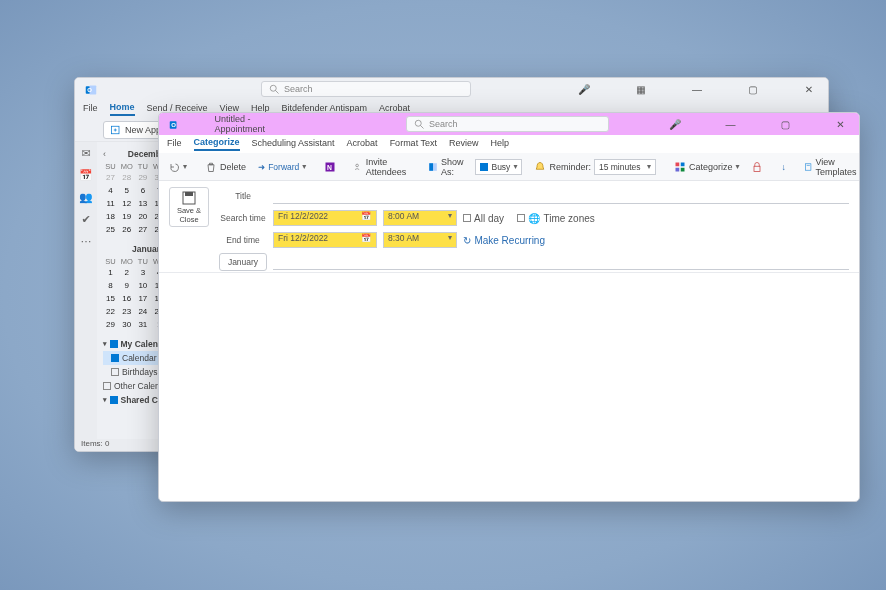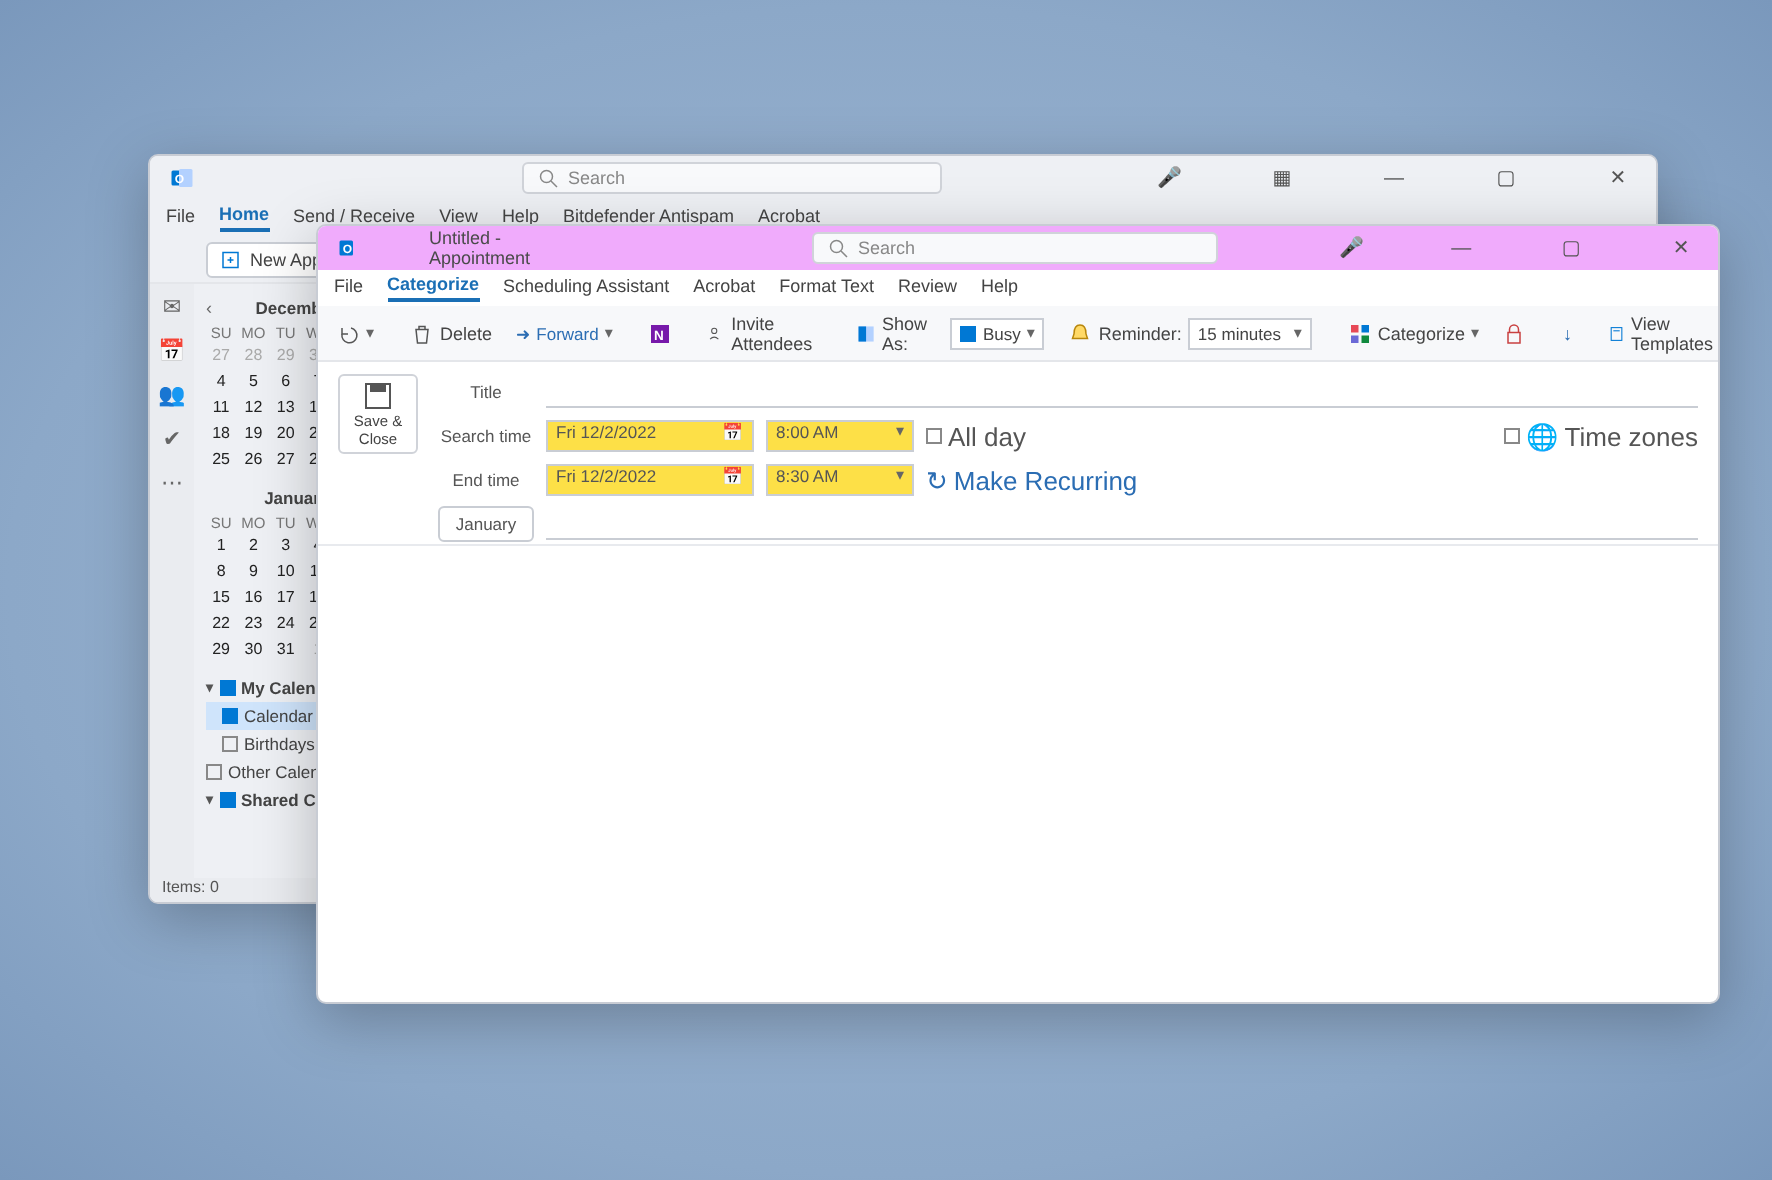--- a/index.html
+++ b/index.html
@@ -62,21 +62,21 @@
 .ribbon .dd { width: 54px; height: 16px; border: 1px solid #c9cdd4; background: #fff; display: flex; align-items: center; justify-content: space-between; padding: 0 4px; font-size: 8.5px; }
 .chev { font-size: 8px; color: #666; }
 
 .form-area { display: flex; padding: 6px 10px; gap: 10px; height: 92px; border-bottom: 1px solid #e8eaee; }
 .save-close { width: 40px; height: 40px; border: 1px solid #d0d3d9; border-radius: 3px; display: flex; flex-direction: column; align-items: center; justify-content: center; font-size: 7.5px; text-align: center; line-height: 9px; color: #444; }
 .fields { flex: 1; display: grid; grid-template-columns: 48px 104px 74px auto; grid-template-rows: 18px 18px 18px 18px; gap: 4px 6px; align-items: center; font-size: 9px; color: #555; }
 .fields .lbl { text-align: center; font-size: 8.5px; }
 .fields .inp { height: 16px; border: 1px solid #c9cdd4; background: #fde047; display: flex; align-items: flex-start; padding: 0 4px; font-size: 8.5px; justify-content: space-between; }
 .fields .title-inp { grid-column: 2 / -1; border-bottom: 1px solid #c9cdd4; height: 16px; position: relative; }
 .fields .title-inp .cursor { width: 1px; height: 11px; background: #222; }
-.fields .opts { grid-column: 4; display: flex; gap: 13px; align-items: center; font-size: 13px; justify-content: space-between; }
+.fields .opts { grid-column: 4; display: flex; gap: 13px; align-items: center; font-size: 10px; }
 .fields .loc-btn { width: 48px; height: 18px; border: 1px solid #c9cdd4; border-radius: 3px; background: #fff; display: flex; align-items: center; justify-content: center; font-size: 8.5px; }
 
 svg.i { width: 12px; height: 12px; }
 </style>
 </head>
 <body>
 
 <svg class="bloom" viewBox="0 0 520 420">
   <defs>
     <radialGradient id="bg" cx="50%" cy="45%">

